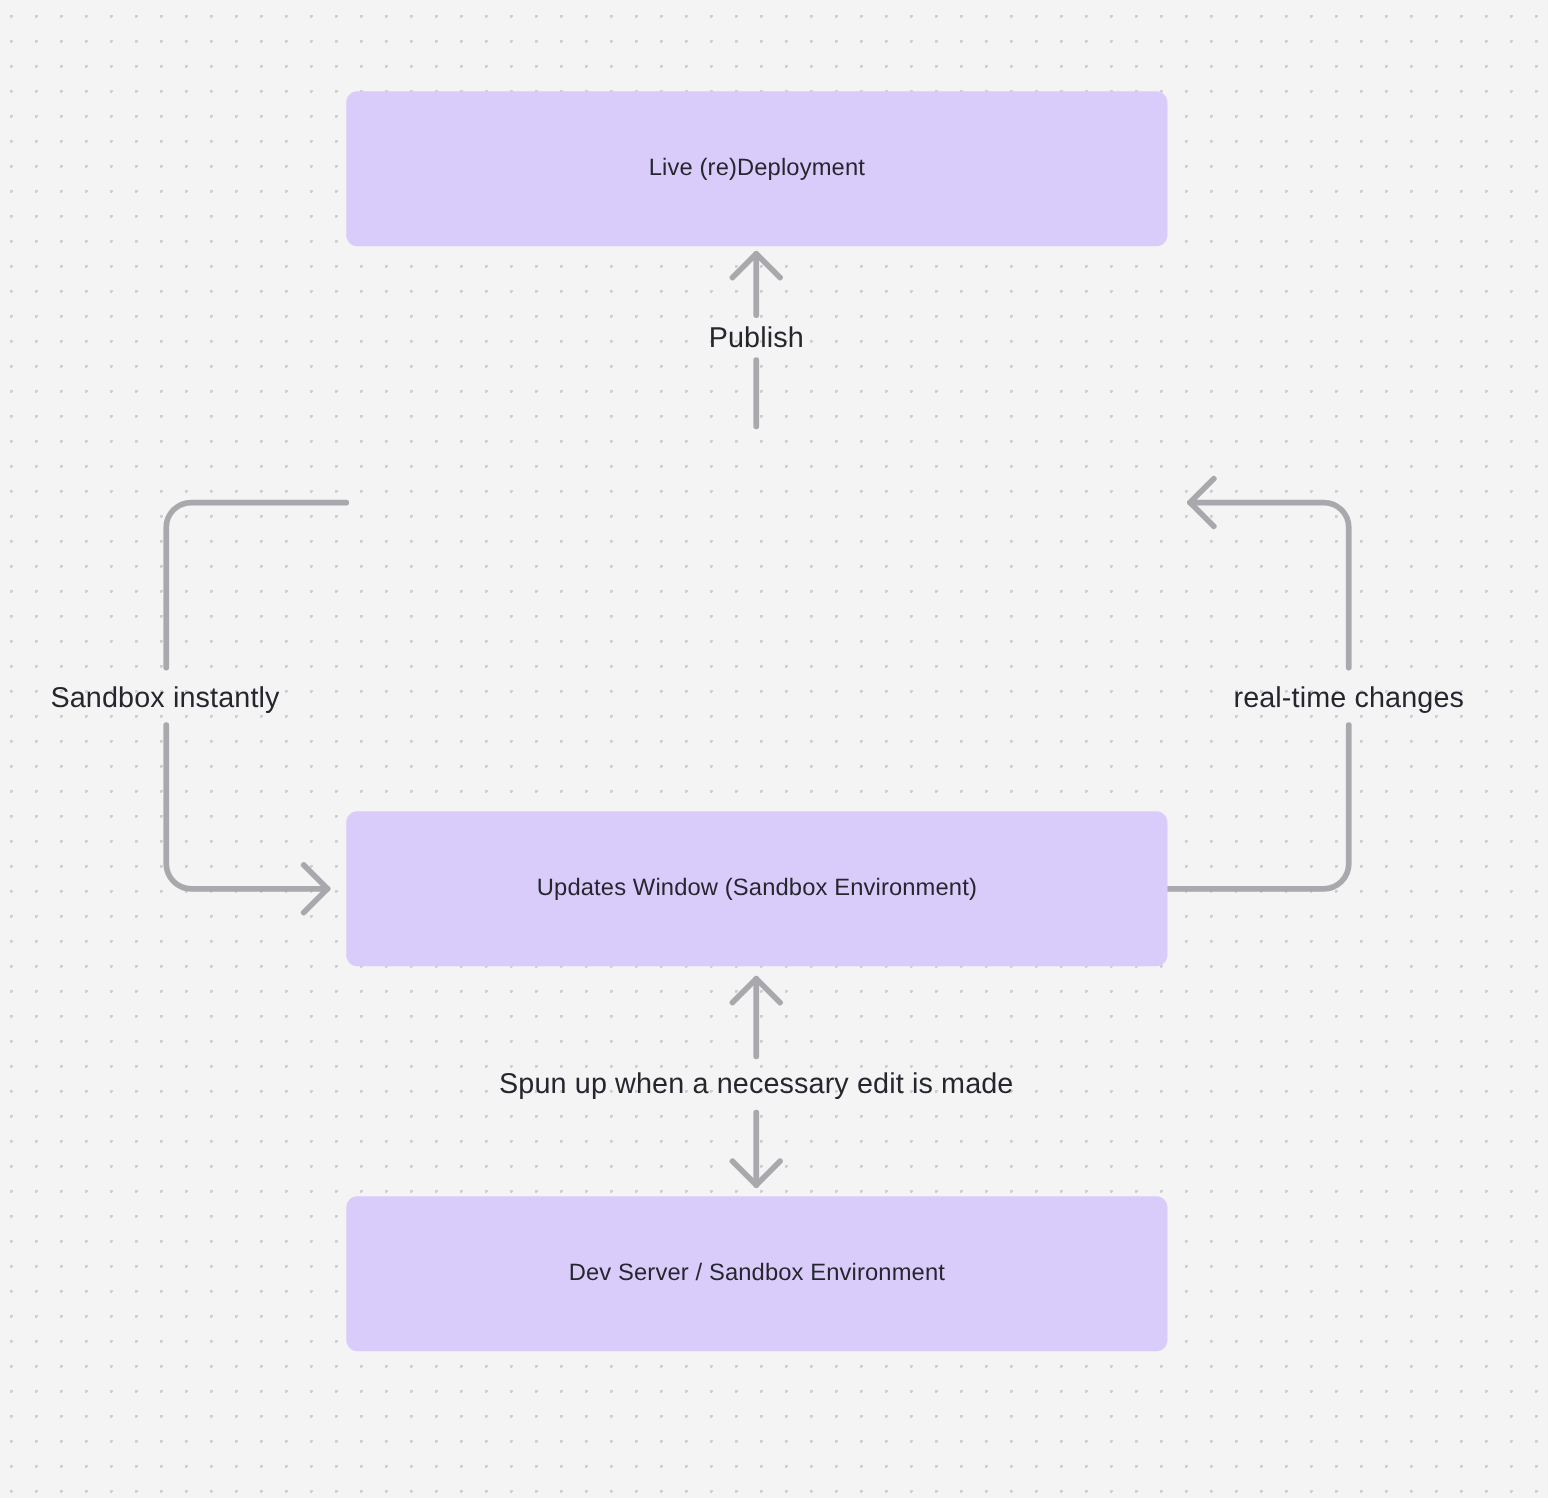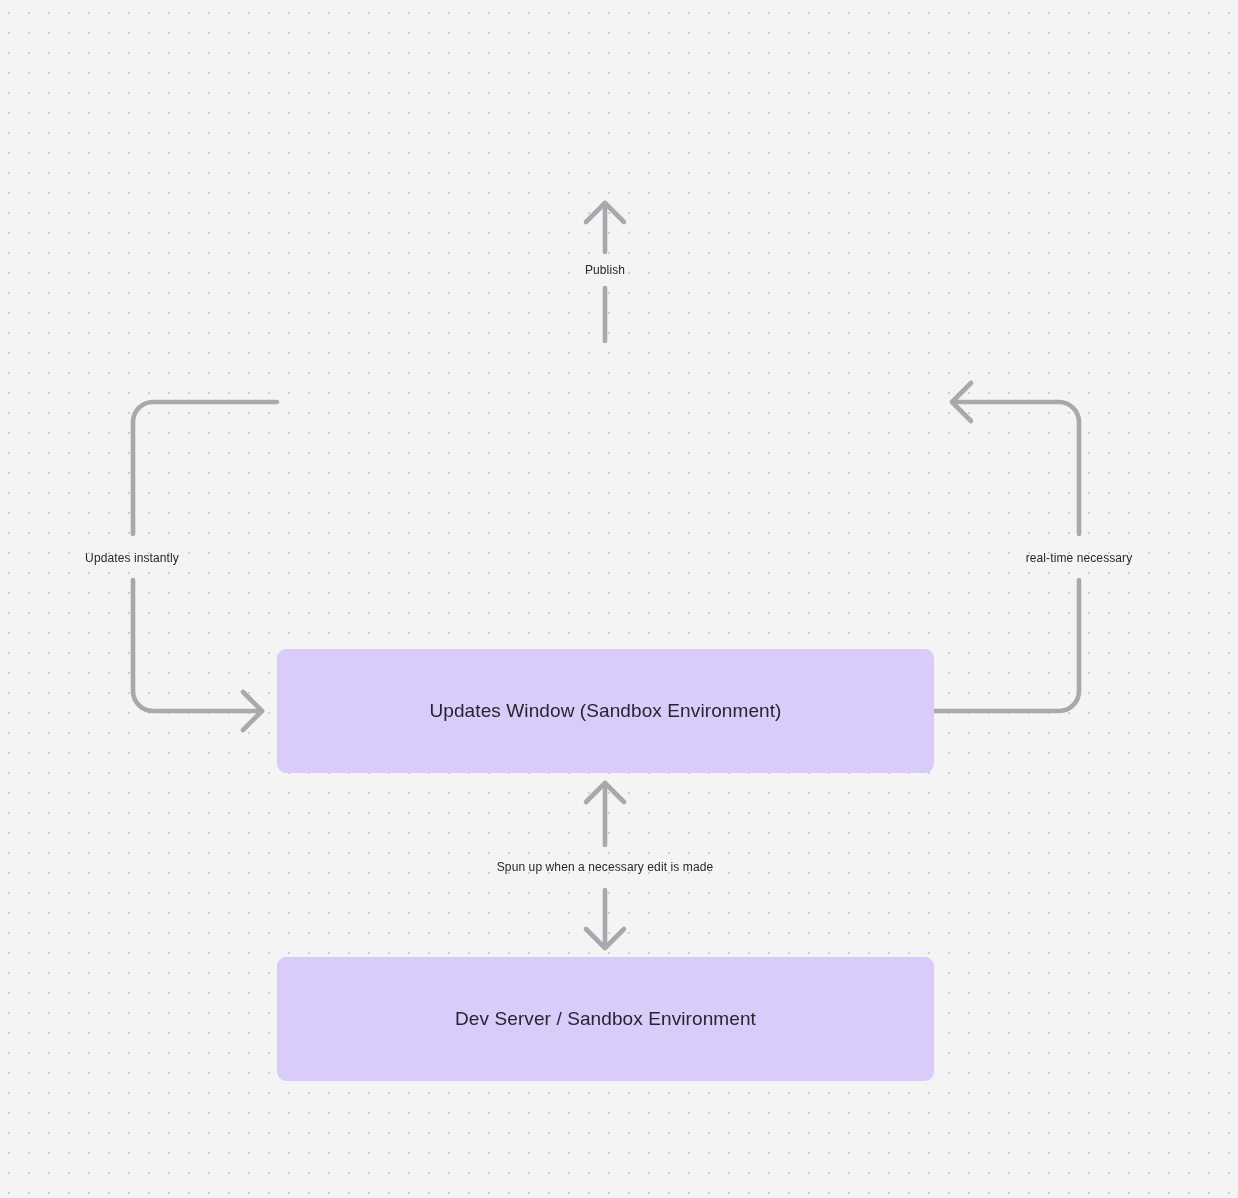--- a/index.html
+++ b/index.html
@@ -45,21 +45,21 @@
   .node-label {
     font-size: 19px;
     line-height: 1.25;
     color: #26262e;
     letter-spacing: 0.1px;
     padding: 0 16px;
     font-weight: 400;
   }
   .edge-label {
     position: absolute;
-    font-size: 12px;
+    font-size: 23px;
     line-height: 1.2;
     color: #26262e;
     white-space: nowrap;
     letter-spacing: 0.1px;
     transform: translate(-50%, -50%);
     background: transparent;
   }
 </style>
 </head>
 <body>
@@ -81,31 +81,34 @@
       <path d="M 1079 534 L 1079 422 A 20 20 0 0 0 1059 402 L 952 402"></path>
       <path d="M 971 383 L 952 402 L 971 421"></path>
 
       <path d="M 605 845 L 605 783"></path>
       <path d="M 586 802 L 605 783 L 624 802"></path>
       <path d="M 605 890 L 605 948"></path>
       <path d="M 586 929 L 605 948 L 624 929"></path>
     </g>
   </svg>
 
+  <div class="node" style="left:277px; top:73px; width:657px; height:124px;">
+    <span class="node-label">Live (re)Deployment</span>
+  </div>
 
 
   <div class="node" style="left:277px; top:649px; width:657px; height:124px;">
     <span class="node-label">Updates Window (Sandbox Environment)</span>
   </div>
 
   <div class="node" style="left:277px; top:957px; width:657px; height:124px;">
     <span class="node-label">Dev Server / Sandbox Environment</span>
   </div>
 
   <div class="edge-label" style="left:605px; top:270px;">Publish</div>
 
-  <div class="edge-label" style="left:132px; top:558px;">Updates instantly</div>
+  <div class="edge-label" style="left:132px; top:558px;">Sandbox instantly</div>
 
-  <div class="edge-label" style="left:1079px; top:558px;">real-time necessary</div>
+  <div class="edge-label" style="left:1079px; top:558px;">real-time changes</div>
 
   <div class="edge-label" style="left:605px; top:867px;">Spun up when a necessary edit is made</div>
 
 </div>
 
 </body></html>

